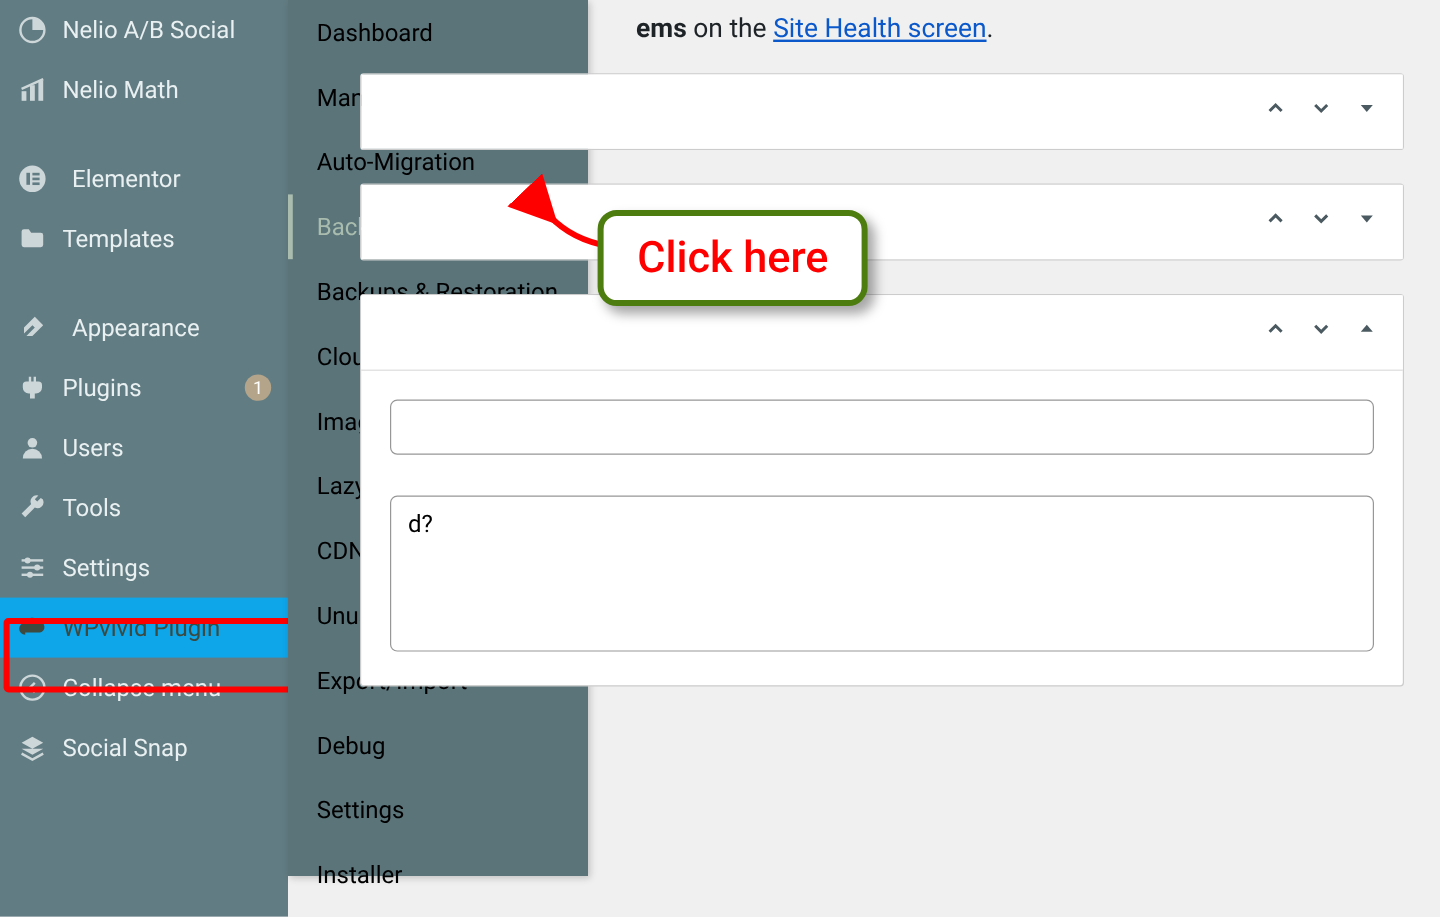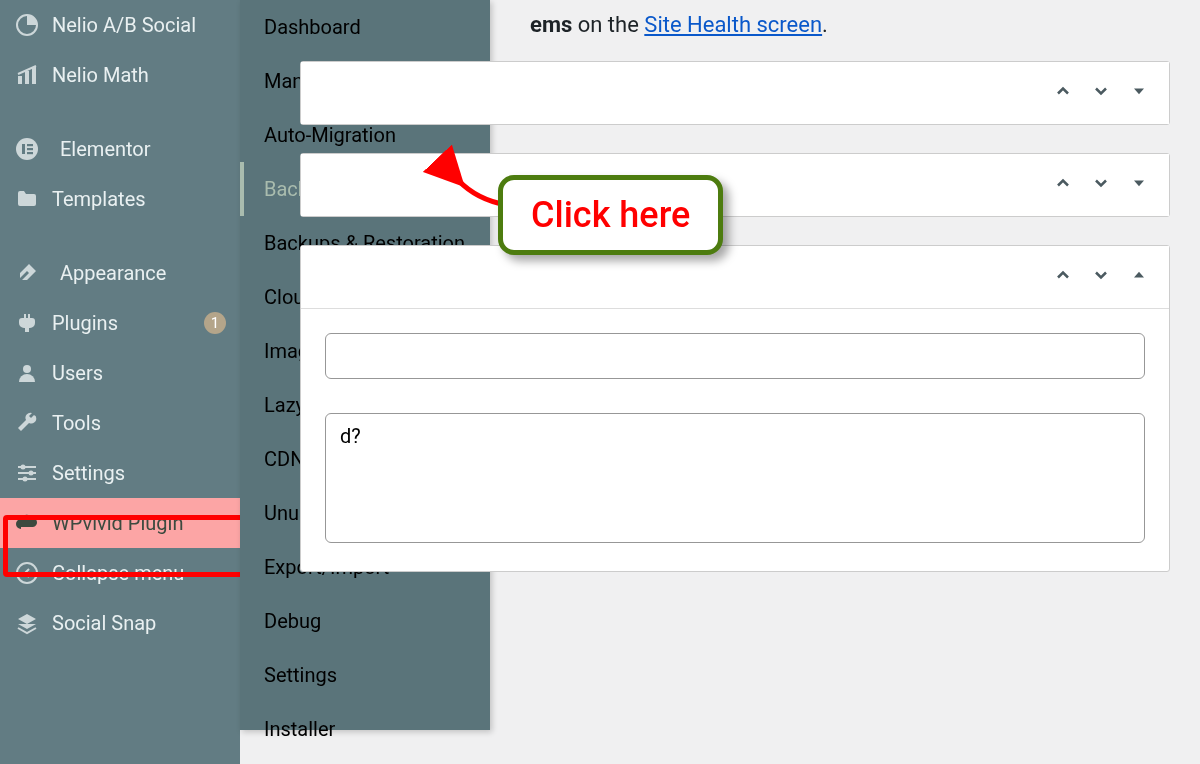--- a/index.html
+++ b/index.html
@@ -39,21 +39,21 @@
   .menu-item .icon {
     width: 26px;
     height: 26px;
     display: inline-flex;
     align-items: center;
     justify-content: center;
     color: #cdd7d9;
   }
   .menu-item .label { flex: 1; }
   .menu-item.current {
-    background: #fca5a5;
+    background: #0ea5e9;
     color: #3c4a3f;
     position: relative;
   }
   .menu-item.current .icon { color: #3c4a3f; }
   .menu-item.current::after {
     content: "";
     position: absolute;
     right: -14px; top: 50%;
     margin-top: -14px;
     border-top: 14px solid transparent;

